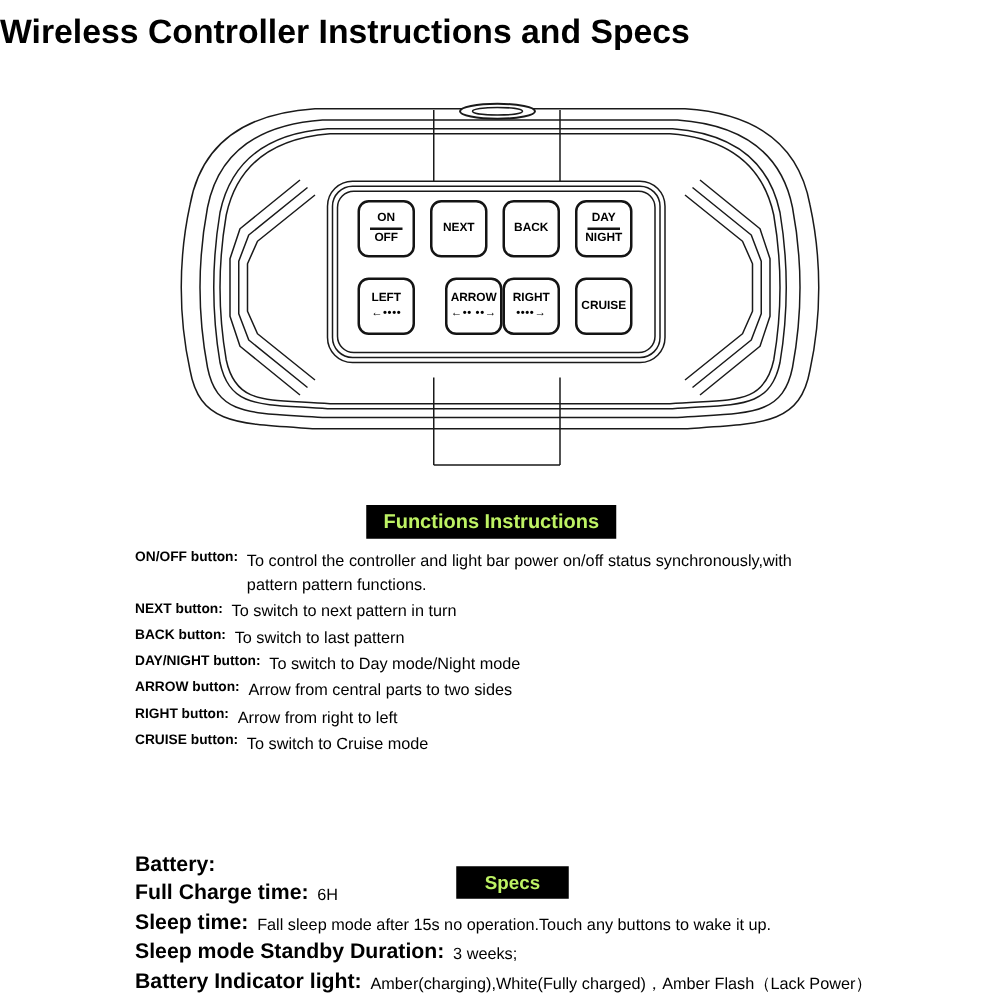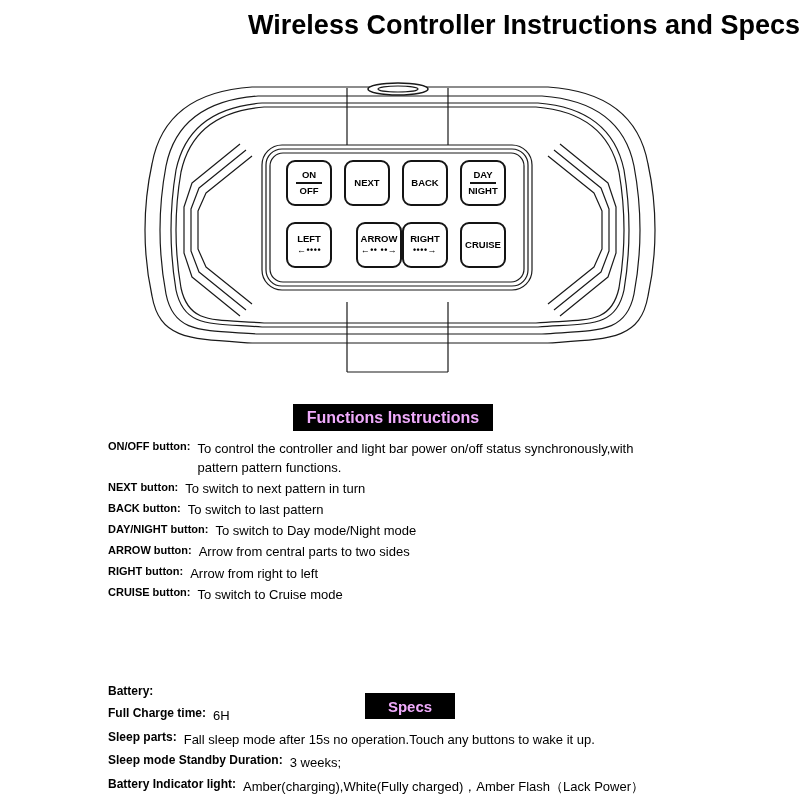--- a/index.html
+++ b/index.html
@@ -3,51 +3,51 @@
 <meta charset="utf-8">
 <style>
   html,body { margin:0; padding:0; }
   body {
     width:800px; height:800px; position:relative; overflow:hidden;
     background:#ffffff; color:#000;
     font-family:"Liberation Sans", sans-serif;
   }
   .title {
     position:absolute; top:10px; left:0; width:100%;
-    text-align:right; font-size:27px; font-weight:bold;
+    text-align:left; font-size:27px; font-weight:bold;
   }
   
   .drawing { position:absolute; left:140px; top:80px; width:520px; height:300px; }
   .drawing svg { position:absolute; left:0; top:0; }
   .cbtn {
     position:absolute; box-sizing:border-box; width:46px; height:46px;
     border:2.5px solid #141414; border-radius:9px; background:#fff;
     display:flex; flex-direction:column; align-items:center; justify-content:center;
     font-weight:bold; font-size:9.5px; line-height:1.15; text-align:center;
   }
   .cbtn .hrdiv { width:26px; height:2px; background:#141414; margin:1.5px 0; }
   .cbtn .glyph { font-size:9px; font-weight:bold; letter-spacing:0.5px; }
   
   .banner {
-    position:absolute; background:#000; color:#f0abfc; font-weight:bold;
+    position:absolute; background:#000; color:#bef264; font-weight:bold;
     display:flex; align-items:center; justify-content:center;
   }
   #fi-banner   { left:293px; top:404px; width:200px; height:27px; font-size:16px; }
   #spec-banner { left:365px; top:653px; width:90px;  height:26px; font-size:15px;margin-top:40px; }
   
   .fn-list   { position:absolute; left:108px; top:437px; width:660px; }
   .fn-item   { display:flex; align-items:flex-start; line-height:19.6px; }
   .fn-item b   { font-size:11px; white-space:nowrap; margin-right:7px; }
   .fn-item .tx { font-size:13px; padding-top:1.5px; }
   .fn-item .tx .cont { display:block; }
   .fn-item .tx i { font-style:normal; }
   #fn-0 .tx { max-width:535px; }
   .spec-list { position:absolute; left:108px; top:681px; width:685px; }
   .spec-item { display:flex; align-items:flex-start; line-height:21.8px; }
-  .spec-item b   { font-size:12px; white-space:nowrap; margin-right:7px; }
+  .spec-item b   { font-size:17px; white-space:nowrap; margin-right:7px; }
   .spec-item .tx { font-size:13px; padding-top:2px; }
 </style>
 </head>
 <body>
 
 <div class="title">Wireless Controller Instructions and Specs</div>
 
 <div class="drawing">
   <svg width="520" height="300" viewBox="0 0 520 300">
     <g fill="none" stroke="#1a1a1a" stroke-width="1.2" stroke-linejoin="round">
@@ -147,21 +147,21 @@
 
 <div class="spec-list">
   <div class="spec-item">
     <b>Battery:</b>
   </div>
   <div class="spec-item">
     <b>Full Charge time:</b>
     <span class="tx">6H</span>
   </div>
   <div class="spec-item">
-    <b>Sleep parts:</b>
+    <b>Sleep time:</b>
     <span class="tx">Fall sleep mode after 15s no operation.Touch any buttons to wake it up.</span>
   </div>
   <div class="spec-item">
     <b>Sleep mode Standby Duration:</b>
     <span class="tx">3 weeks;</span>
   </div>
   <div class="spec-item">
     <b>Battery Indicator light:</b>
     <span class="tx">Amber(charging),White(Fully charged)，Amber Flash（Lack Power）</span>
   </div>

